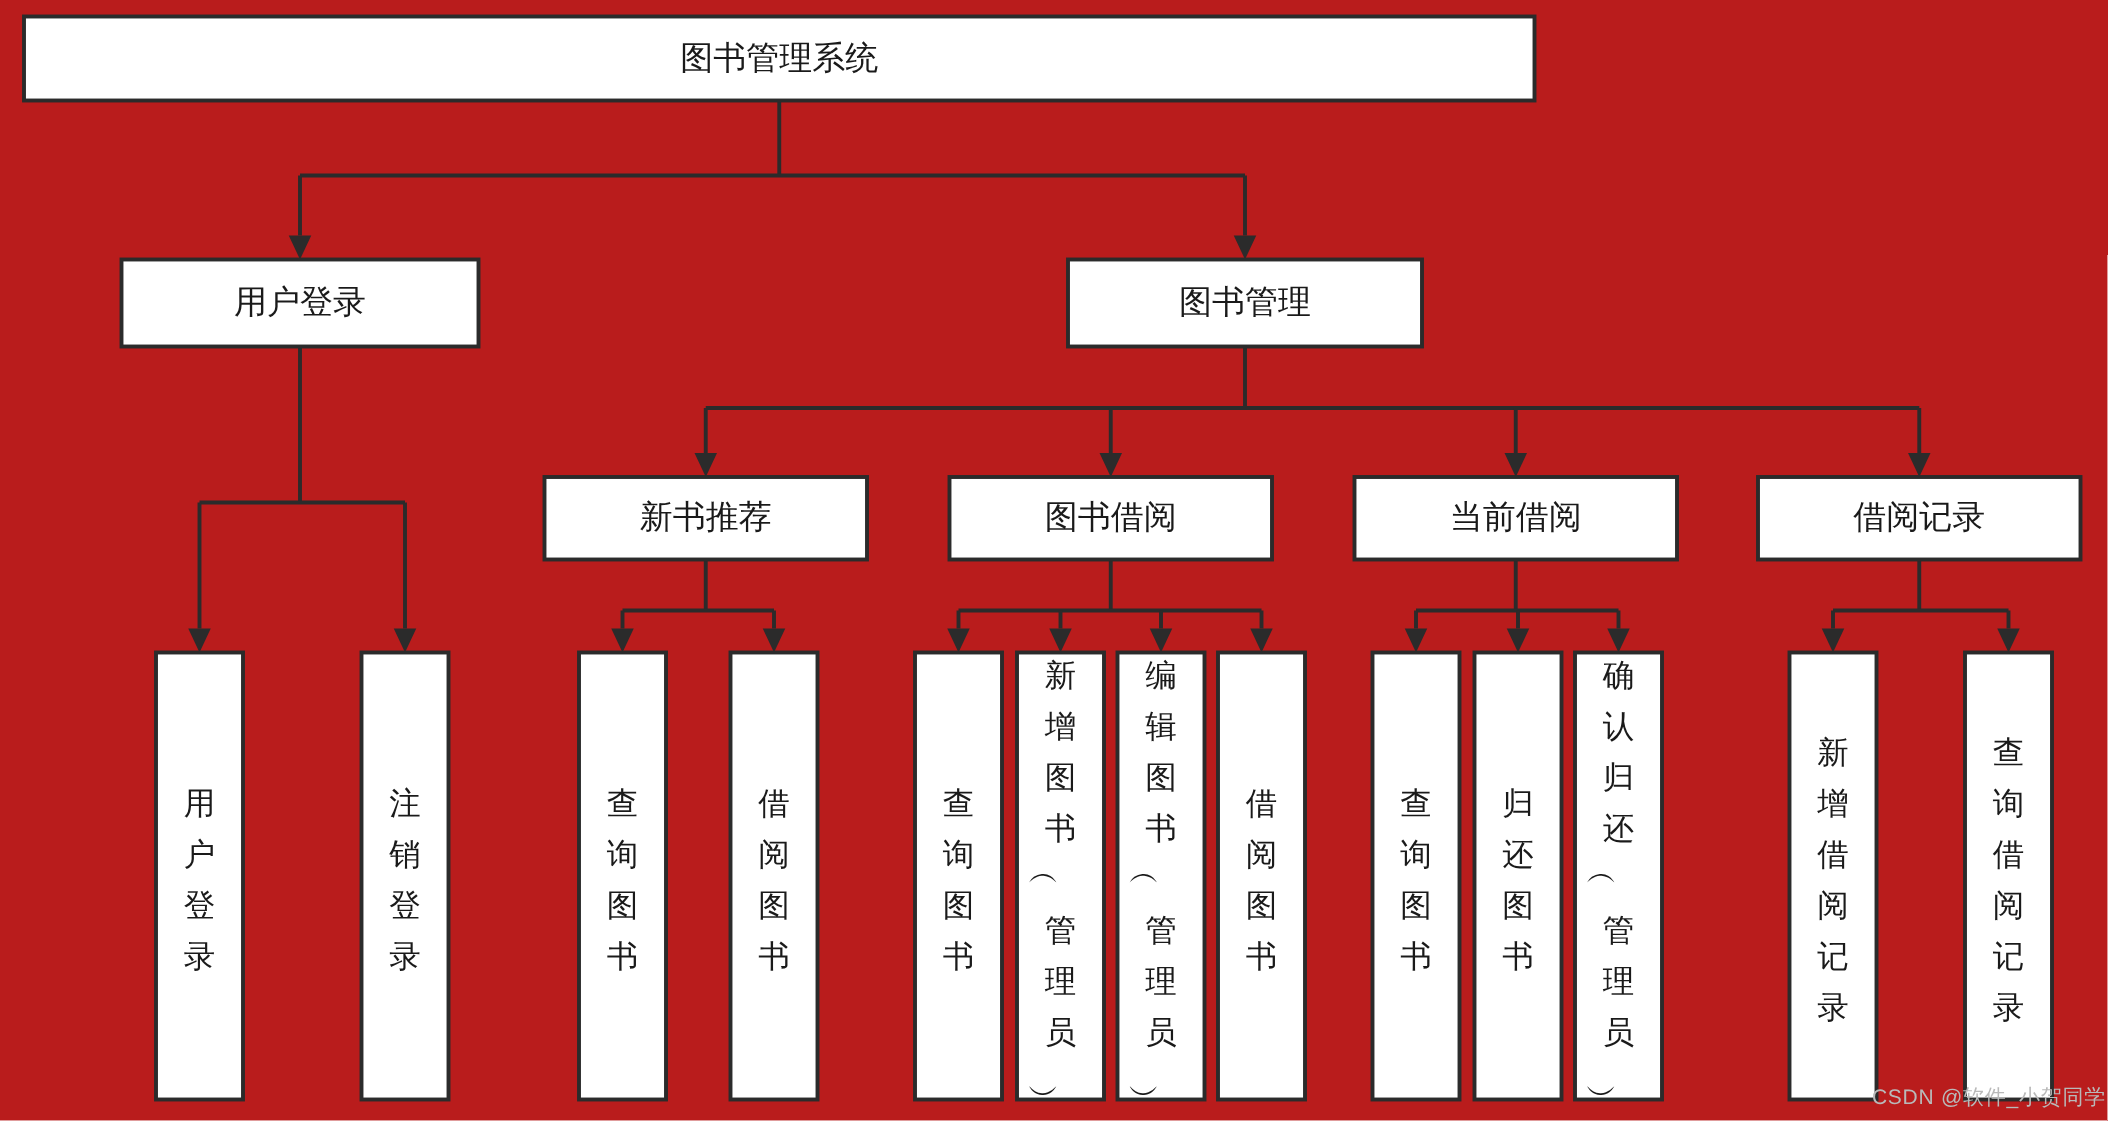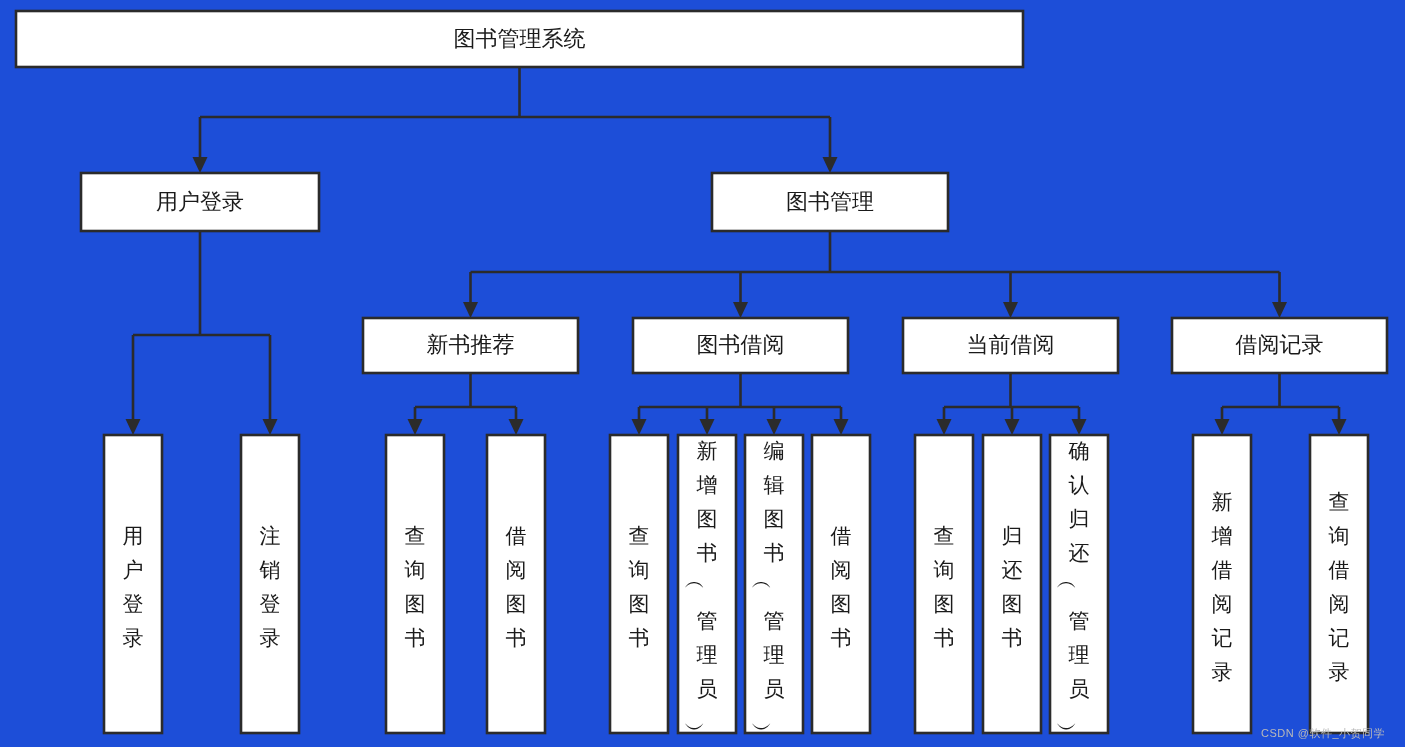--- a/index.html
+++ b/index.html
@@ -4,21 +4,21 @@
 <style>
   html, body {
     margin: 0;
     padding: 0;
     background: #ffffff;
   }
   #canvas-wrap {
     position: relative;
     width: 1405px;
     height: 747px;
-    background: #1d4ed8;
+    background: #b91c1c;
     font-family: "Liberation Sans", "DejaVu Sans", sans-serif;
     overflow: hidden;
   }
   svg#diagram {
     position: absolute;
     top: 0;
     left: 0;
     width: 1405px;
     height: 747px;
   }
@@ -42,23 +42,23 @@
     stroke: #2b2b2b;
     stroke-width: 2.6;
     fill: none;
   }
   .arrow-head {
     fill: #2b2b2b;
     stroke: none;
   }
   .watermark {
     position: absolute;
-    right: 20px;
+    right: 1px;
     bottom: 6px;
-    font-size: 11px;
+    font-size: 14px;
     color: #b9b9b9;
     letter-spacing: 0.5px;
     white-space: nowrap;
     pointer-events: none;
   }
 </style>
 </head>
 <body>
 
 <div id="canvas-wrap">

